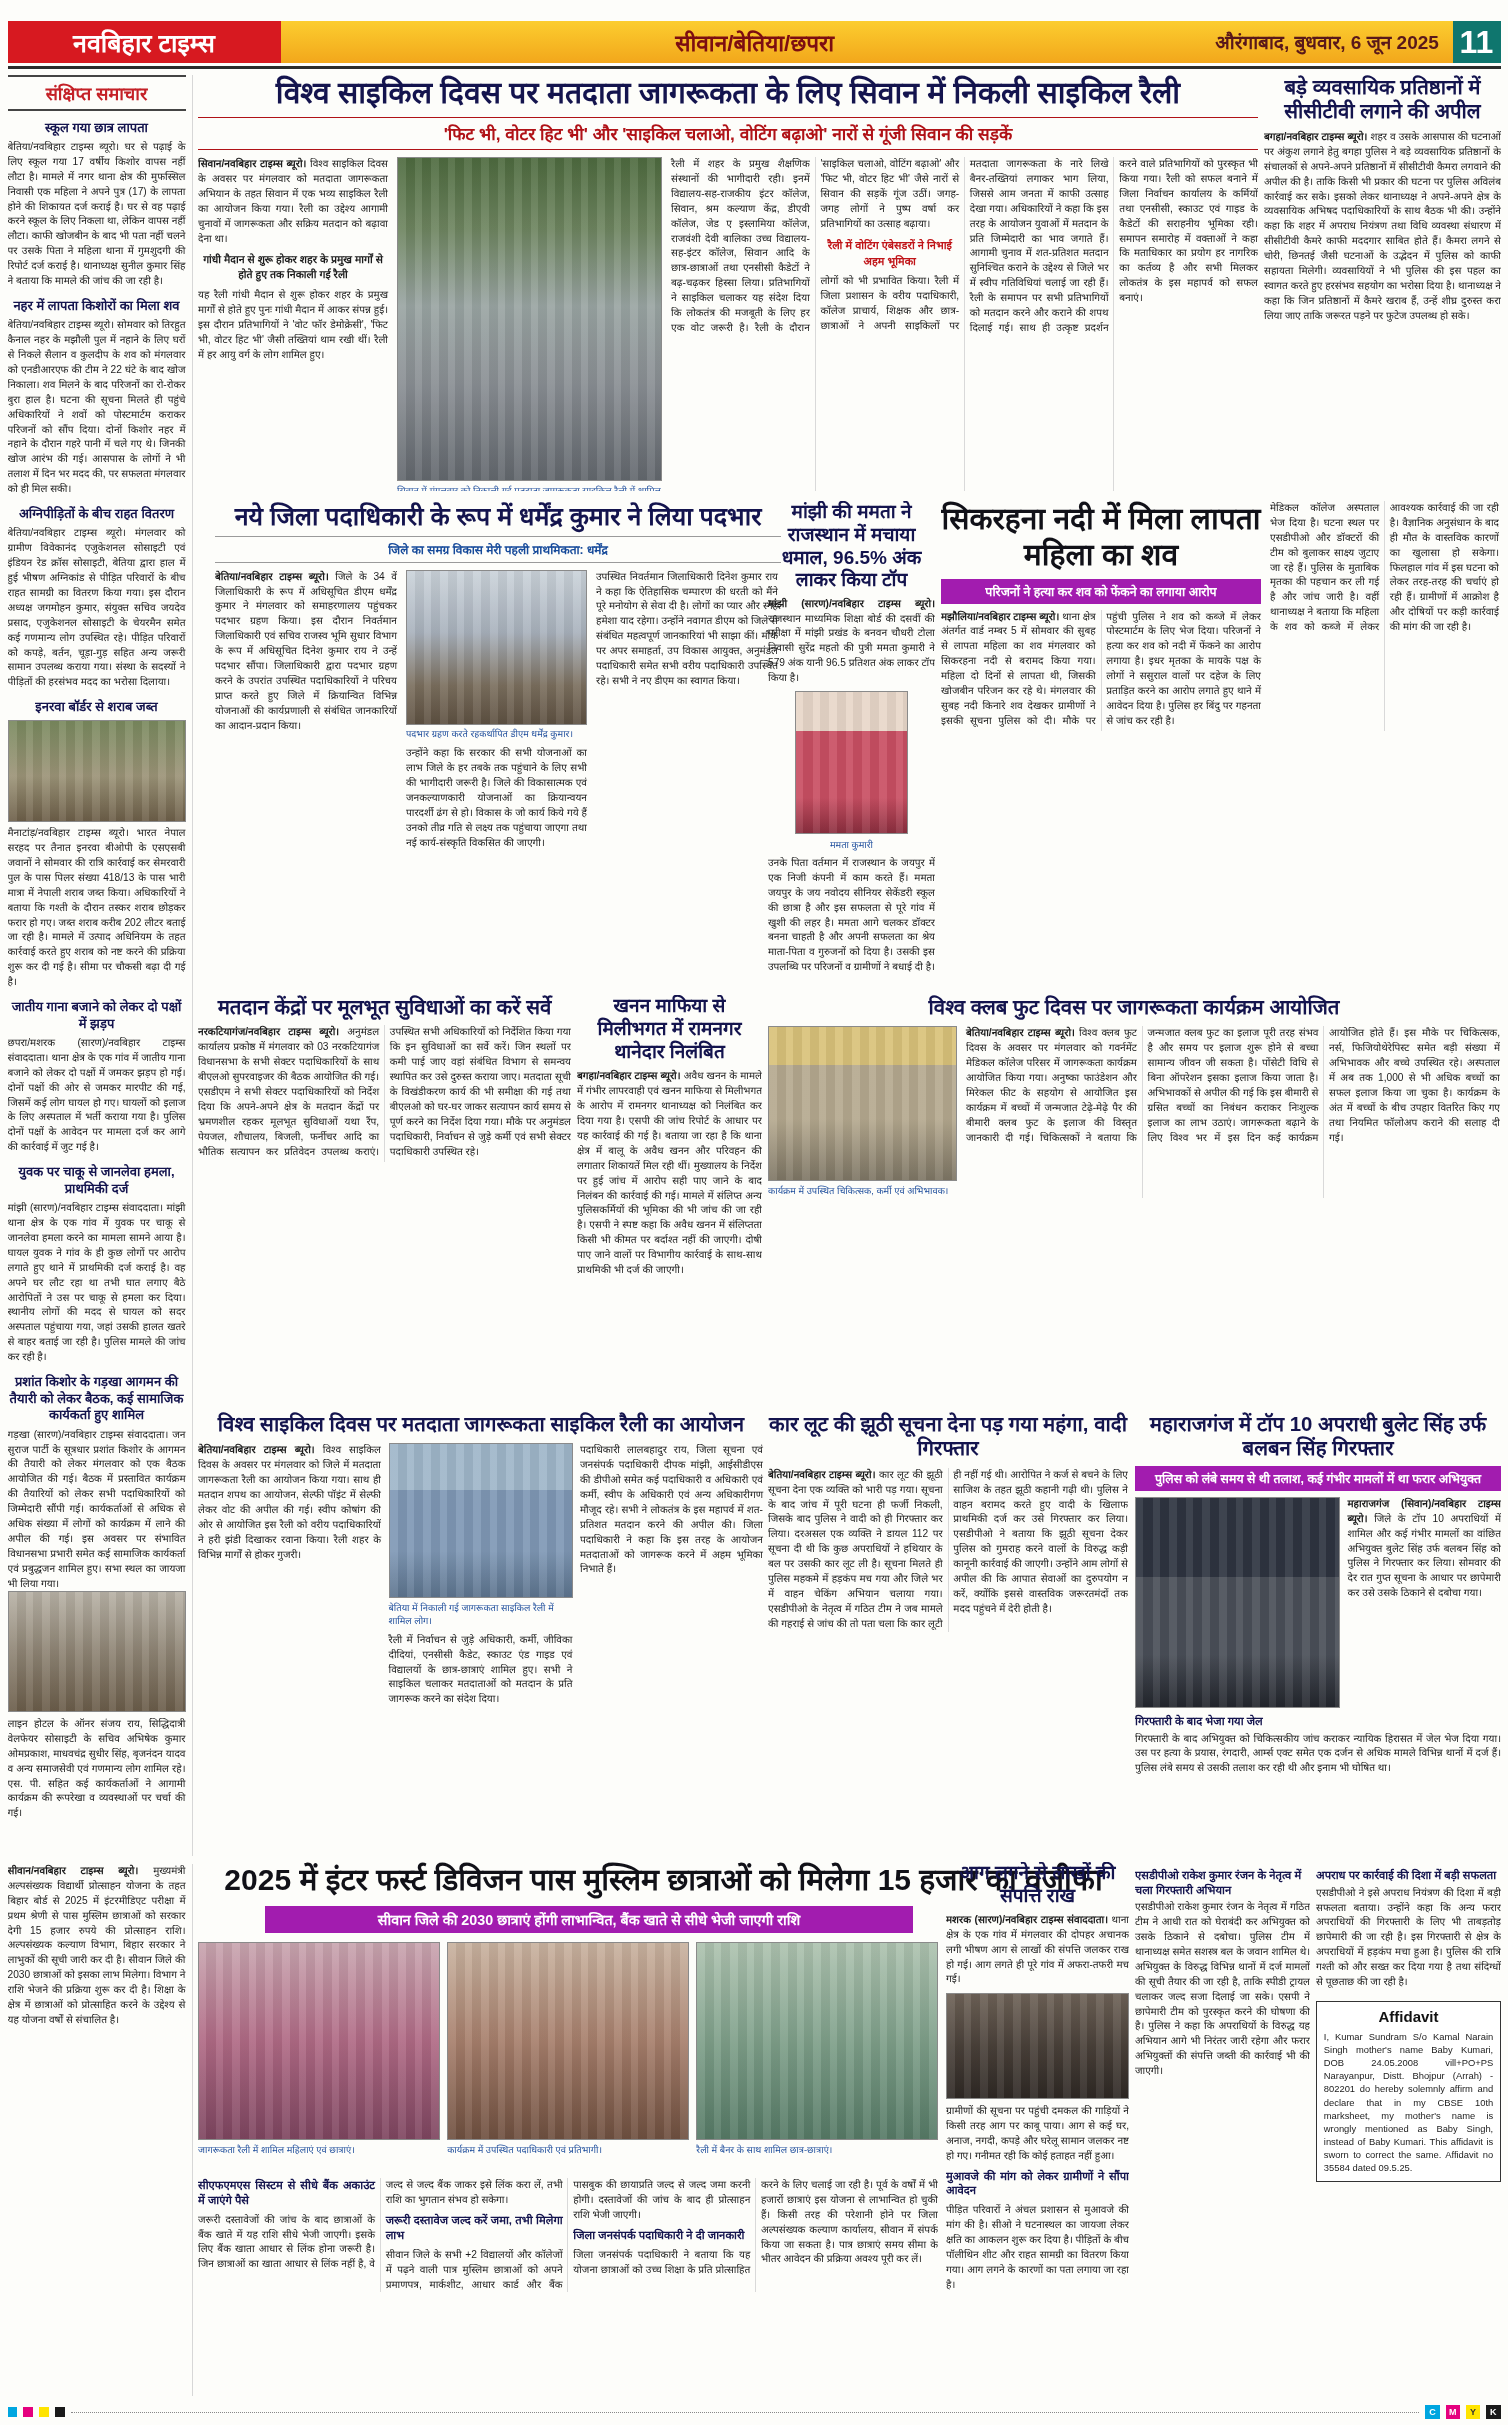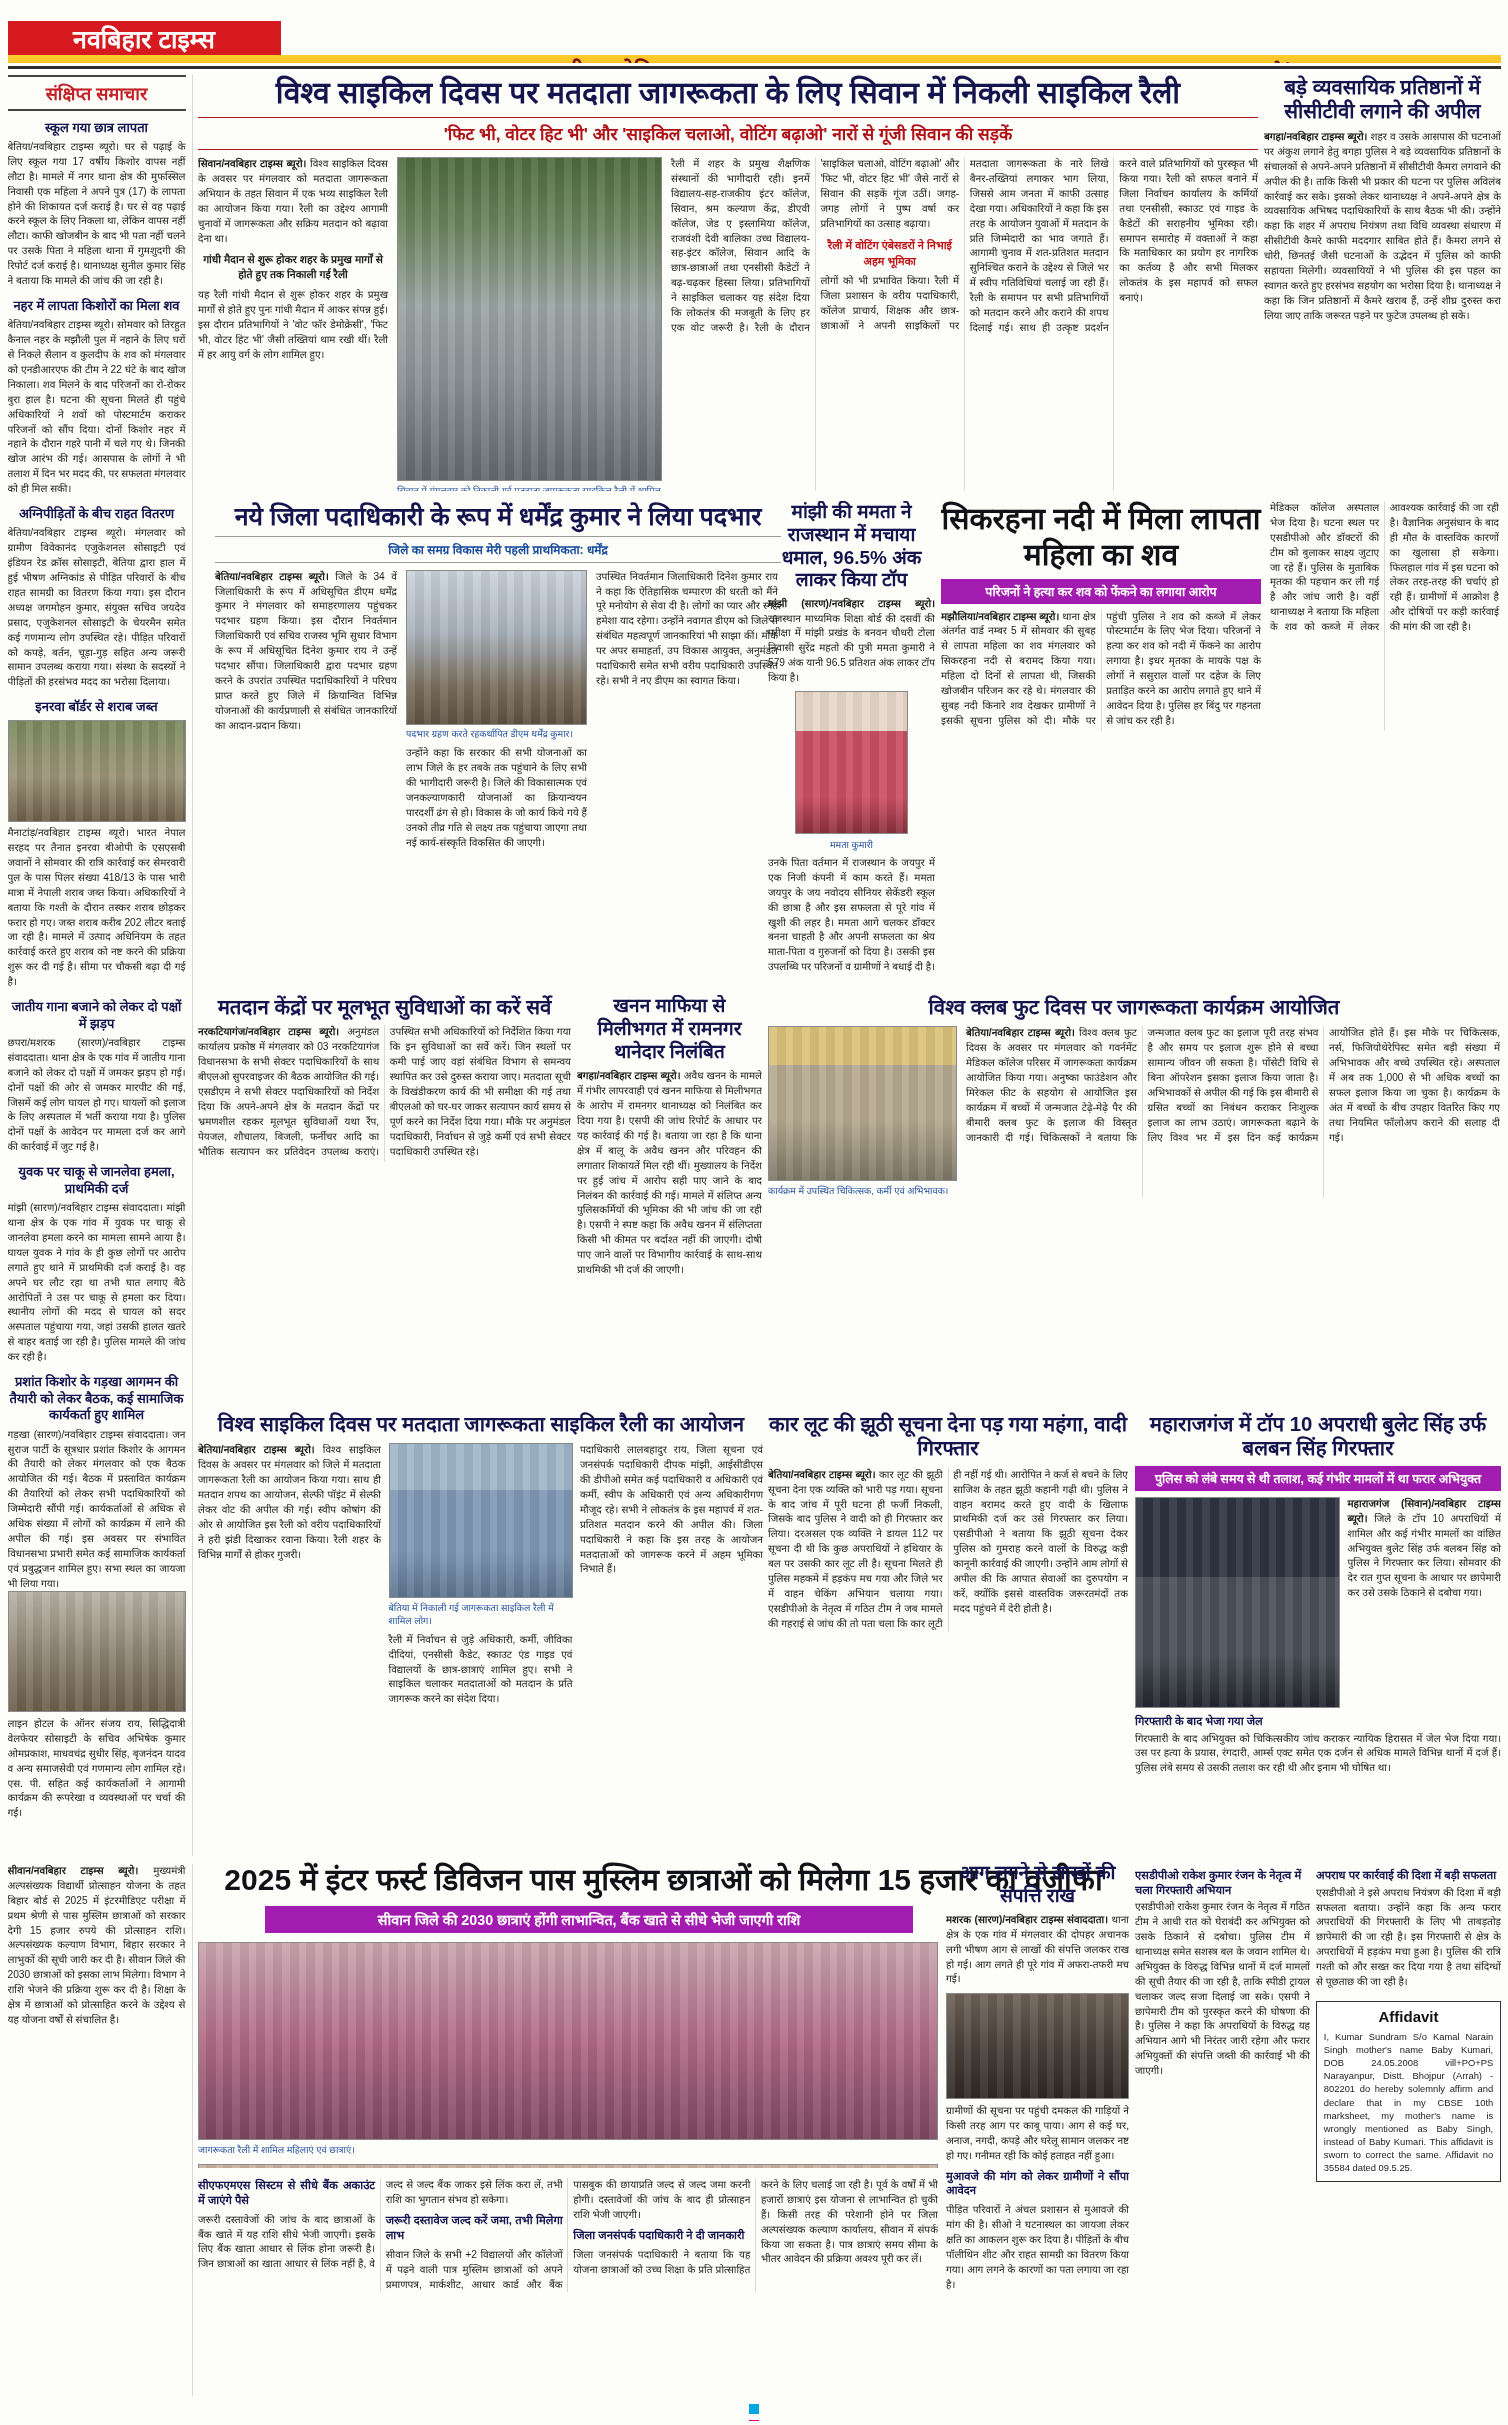--- a/index.html
+++ b/index.html
@@ -1,19 +1,19 @@
 <!DOCTYPE html>
 <html style="font-size:12px"><head>
 <meta charset="utf-8">
 <style>
 *{box-sizing:border-box;margin:0;padding:0;}
 html,body{background:#e8e8e8;}
 body{font-family:"Liberation Sans","DejaVu Sans",sans-serif;}
 .page{position:relative;width:1508px;height:2426px;background:#fdfdfa;margin:0 auto;overflow:hidden;}
-.abs{position:absolute;overflow:hidden;flex-direction:column;}
+.abs{position:absolute;overflow:hidden;}
 .row{display:flex;}
 .g10{gap:7.5px;}.g12{gap:9px;}
 .hl{font-weight:bold;color:#14144e;text-align:center;line-height:1.2;}
 .hl-xl{font-size:30px;}
 .hl-lg{font-size:25px;}
 .hl-md{font-size:20.4px;}
 .hl-sm{font-size:19px;}
 .dark{color:#111118;}
 .body-txt{font-size:10.2px;line-height:1.46;text-align:justify;color:#1c1c1c;}
 .body-txt p{margin:0 0 5.3px;}
@@ -25,21 +25,21 @@
 .red-sub{color:#c01418;font-weight:bold;text-align:center;font-size:11px;margin:4.5px 0;}
 .cols2{column-count:2;column-gap:10.6px;column-rule:0.8px solid #d9d9d9;}
 .cols3{column-count:3;column-gap:10.6px;column-rule:0.8px solid #d9d9d9;}
 .cols4{column-count:4;column-gap:10.6px;column-rule:0.8px solid #d9d9d9;}
 
 .masthead{left:7.5px;top:21px;width:1493px;height:42px;display:flex;align-items:stretch;}
 .paper-name{width:273px;background:#d71920;color:#fff;font-size:25px;font-weight:bold;display:flex;align-items:center;justify-content:center;}
 .mh-strip{flex:1;background:linear-gradient(180deg,#fccd2f,#f2a71b);display:flex;align-items:center;padding:0 13.6px;position:relative;}
 .mh-region{margin:0 auto;color:#7c0d11;font-size:22.6px;font-weight:bold;}
 .mh-date{color:#59181a;font-size:19px;font-weight:bold;white-space:nowrap;}
-.page-num{width:48px;background:#737373;color:#fff;font-size:32px;font-weight:bold;display:flex;align-items:center;justify-content:center;}
+.page-num{width:48px;background:#0f766e;color:#fff;font-size:32px;font-weight:bold;display:flex;align-items:center;justify-content:center;}
 .header-rule{left:7.5px;top:66px;width:1493px;height:3px;background:#2c2c2c;}
 
 .briefs{left:7.5px;top:75px;width:185px;height:1781px;border-right:0.8px solid #d7d7d7;padding-right:6px;}
 .briefs-title{color:#c42127;font-size:18px;font-weight:bold;text-align:center;padding:3.8px 0;border-top:2.3px double #444;border-bottom:2.3px double #444;margin-bottom:4.5px;}
 .brief-hl{font-size:13px;font-weight:bold;color:#14144e;text-align:center;margin:9px 0 3.8px;line-height:1.28;}
 
 .ph{width:100%;border:0.8px solid #8a8a8a;position:relative;}
 .ph::after{content:"";position:absolute;inset:0;background:repeating-linear-gradient(90deg,rgba(255,255,255,.08) 0 7.5px,rgba(0,0,0,.05) 7.5px 16.6px);}
 .ph-liquor{height:102px;background:linear-gradient(180deg,#7a8a5f,#9c9478 55%,#6d5f49);}
 .ph-meeting{height:121px;background:linear-gradient(180deg,#b8b2a6,#8f8575 50%,#6b5d4a);}

